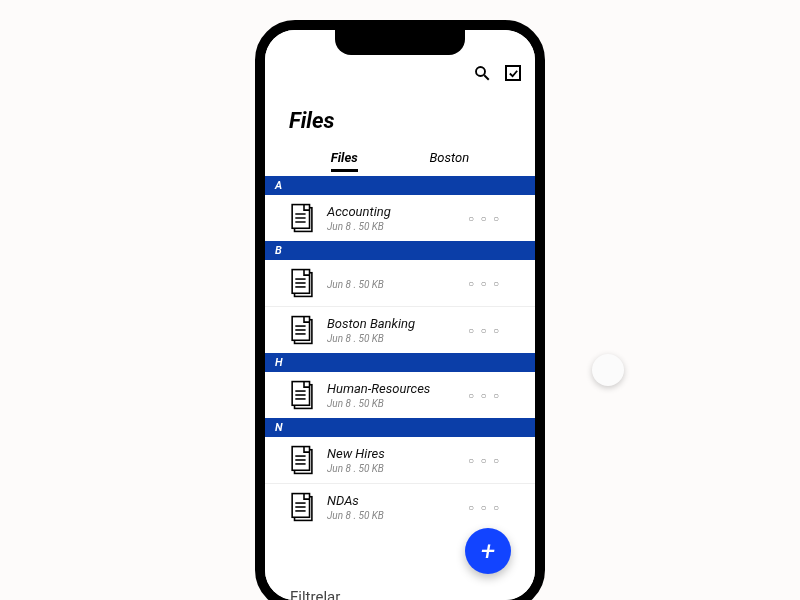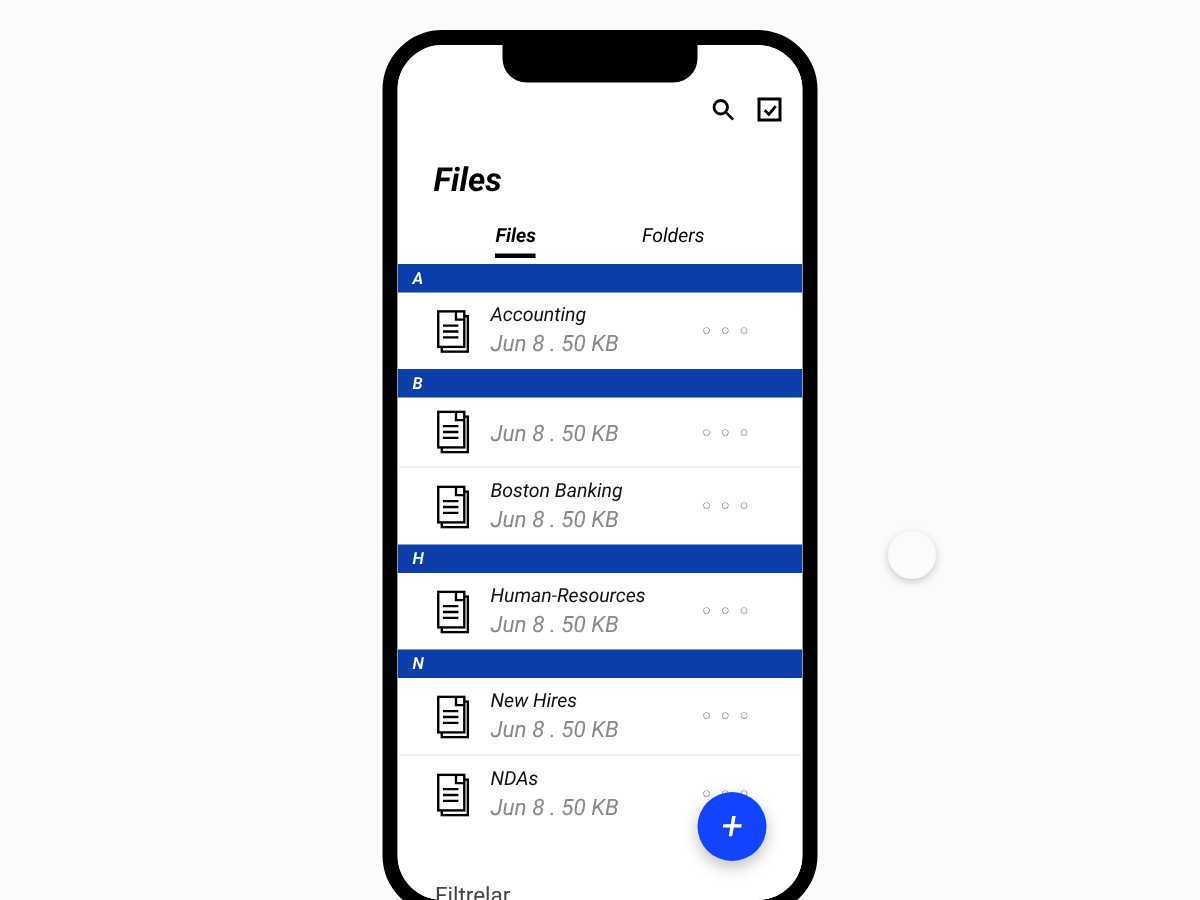--- a/index.html
+++ b/index.html
@@ -97,21 +97,21 @@
   .row {
     display: flex;
     align-items: center;
     padding: 8px 26px;
     gap: 10px;
   }
   .row + .row { border-top: 1px solid #eee; }
   .file-icon { width: 26px; height: 30px; flex-shrink: 0; }
   .row-text { flex: 1; }
   .row-title { font-size: 13px; color: #111; }
-  .row-sub { font-size: 15px; color: #888; margin-top: 2px; }
+  .row-sub { font-size: 10px; color: #888; margin-top: 2px; }
   .more { color: #888; letter-spacing: 2px; font-size: 10px; padding: 0 8px; }
   .fab {
     position: absolute;
     right: 24px;
     bottom: 26px;
     width: 46px; height: 46px;
     border-radius: 50%;
     background: #1244ff;
     color: #fff;
     display: flex; align-items: center; justify-content: center;
@@ -153,21 +153,21 @@
         <svg viewBox="0 0 24 24" width="11" height="11" fill="none" stroke="#000" stroke-width="4">
           <polyline points="4,12 10,18 20,6"></polyline>
         </svg>
       </span>
     </div>
 
     <div class="title">Files</div>
 
     <div class="tabs">
       <div class="tab active">Files</div>
-      <div class="tab">Folders</div>
+      <div class="tab">Boston</div>
     </div>
 
     <div class="list" id="list">
         <div class="section-hdr">A</div>
         <div class="row">
           <svg class="file-icon" viewBox="0 0 32 38">
   <rect x="4" y="6" width="22" height="30" fill="#fff" stroke="#000" stroke-width="2"></rect>
   <rect x="1" y="2" width="22" height="30" fill="#fff" stroke="#000" stroke-width="2"></rect>
   <polyline points="16,2 16,9 23,9" fill="none" stroke="#000" stroke-width="2"></polyline>
   <line x1="5" y1="14" x2="18" y2="14" stroke="#000" stroke-width="2"></line>

